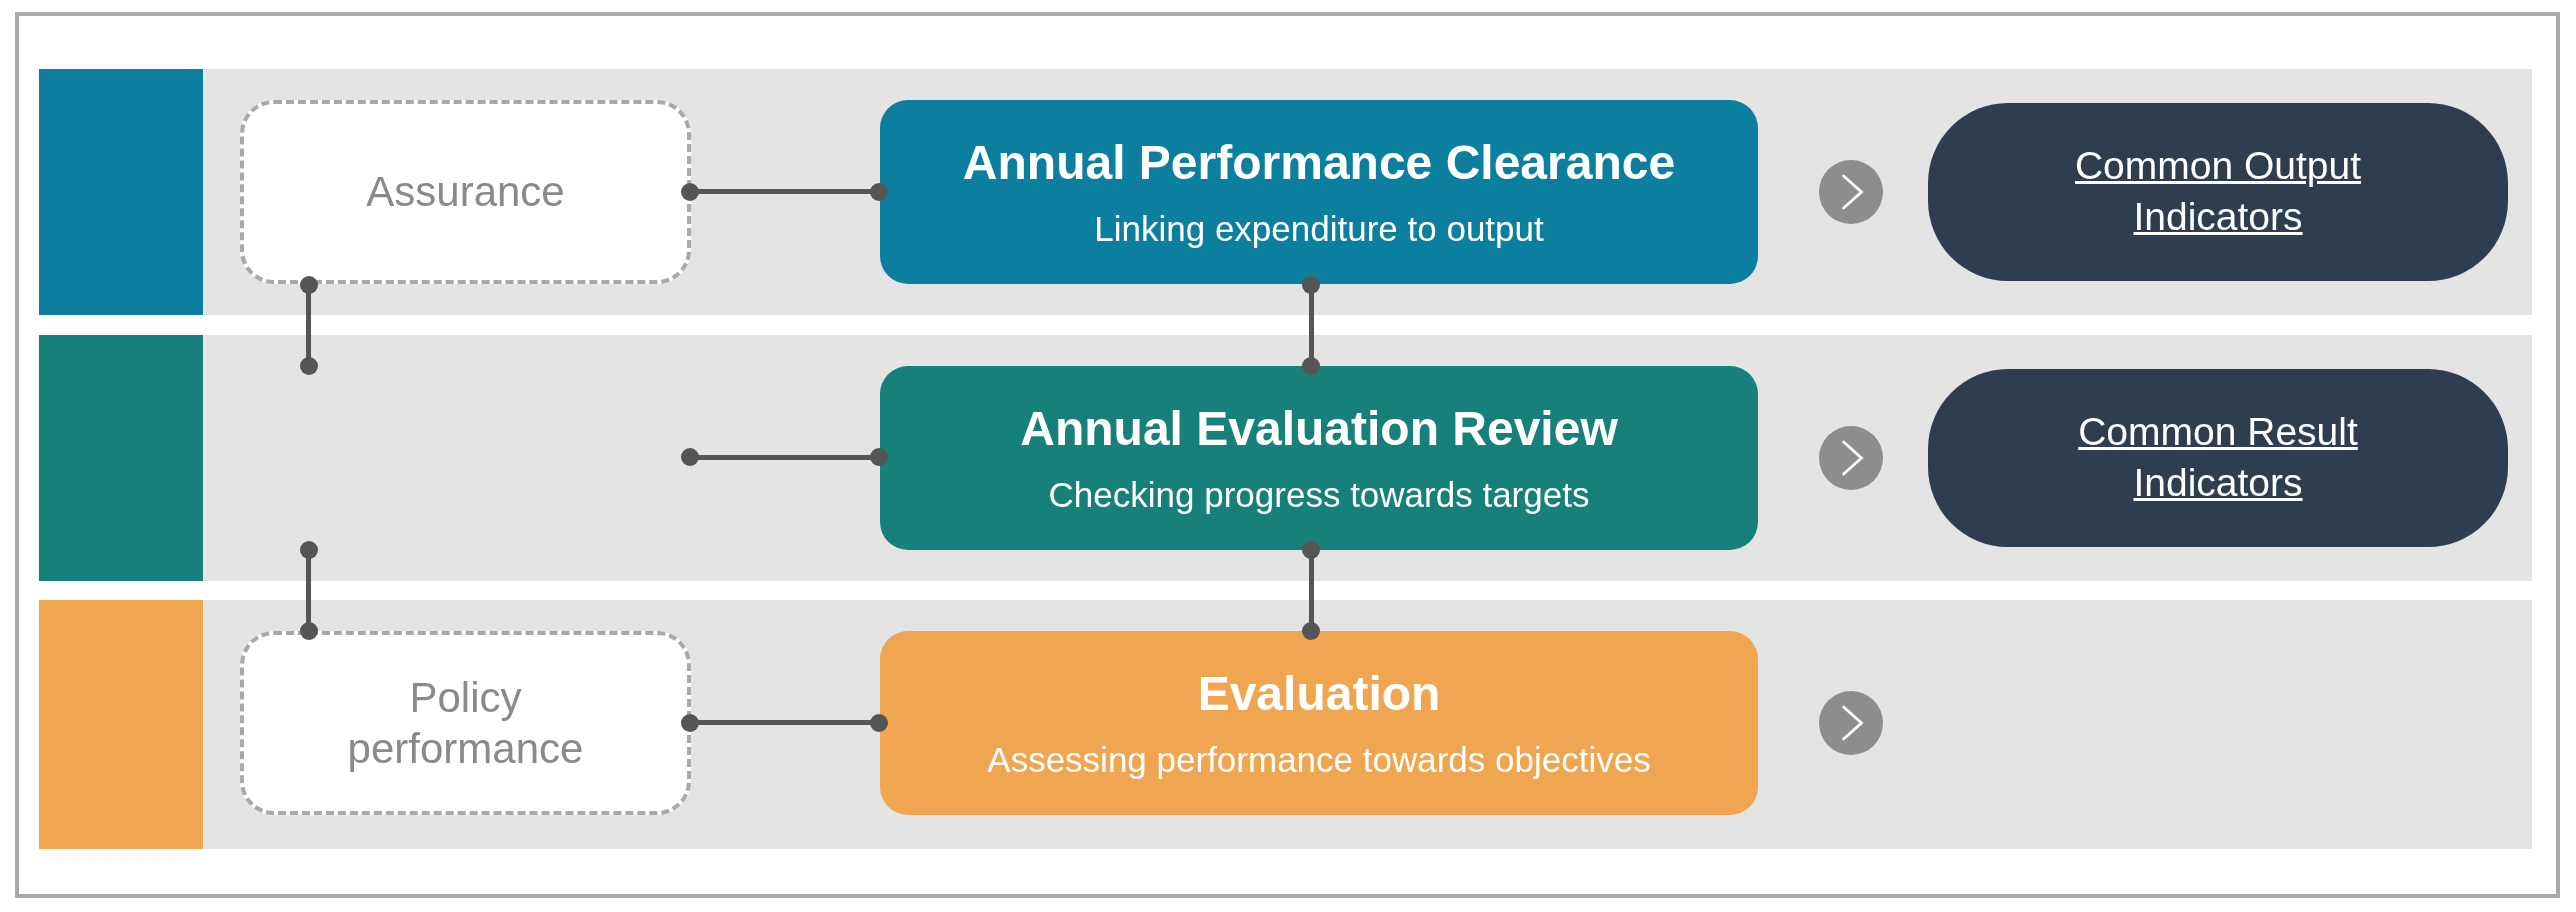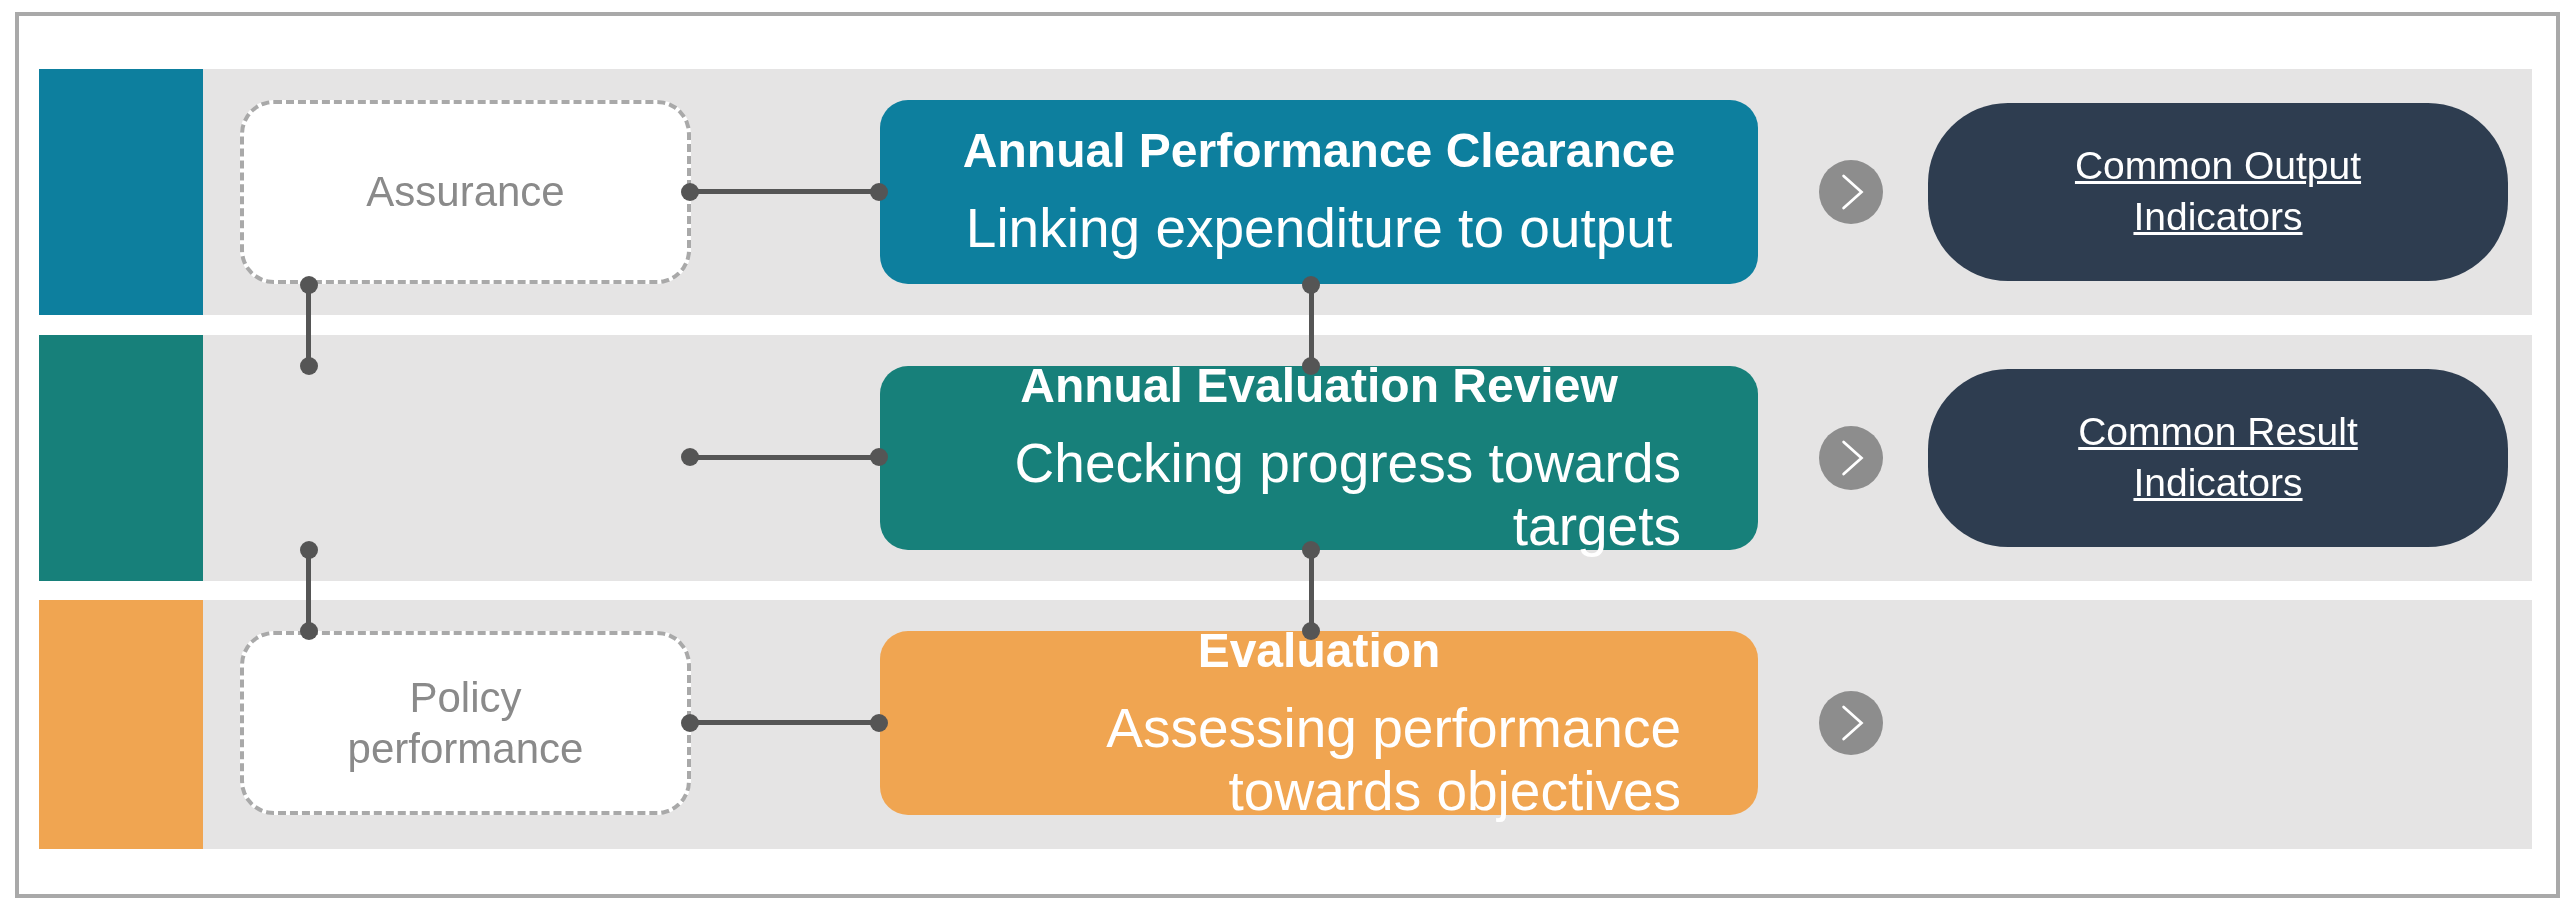--- a/index.html
+++ b/index.html
@@ -17,24 +17,24 @@
     position:absolute;left:201px;top:31px;width:451px;height:184px;
     background:#ffffff;border:4.3px dashed #a9a9a9;border-radius:34px;
     box-sizing:border-box;display:flex;align-items:center;justify-content:center;
     text-align:center;padding:18px 37px;
   }
   .stage-label{font-size:42px;line-height:1.22;color:#8a8a8a;max-width:307px;}
   .hline{position:absolute;left:652px;top:120px;width:189px;height:4.9px;}
   .process{
     position:absolute;left:841px;top:31px;width:878px;height:184px;
     border-radius:28px;display:flex;flex-direction:column;align-items:center;
-    justify-content:center;text-align:right;color:#ffffff;
+    justify-content:center;text-align:left;color:#ffffff;
   }
   .ptitle{font-size:48px;font-weight:bold;line-height:1.15;}
-  .psub{font-size:55px;line-height:1.15;max-width:724px;margin-top:19px;}
+  .psub{font-size:35px;line-height:1.15;max-width:724px;margin-top:19px;}
   .chev{
     position:absolute;left:1780px;top:91px;width:64px;height:64px;
     border-radius:50%;display:flex;align-items:center;justify-content:center;
   }
   .pill{
     position:absolute;left:1889px;top:34px;width:580px;height:178px;
     border-radius:80px;display:flex;align-items:center;justify-content:center;
     text-align:center;color:#ffffff;text-decoration:underline;
   }
   .pill-label{font-size:39px;line-height:1.3;max-width:381px;}

